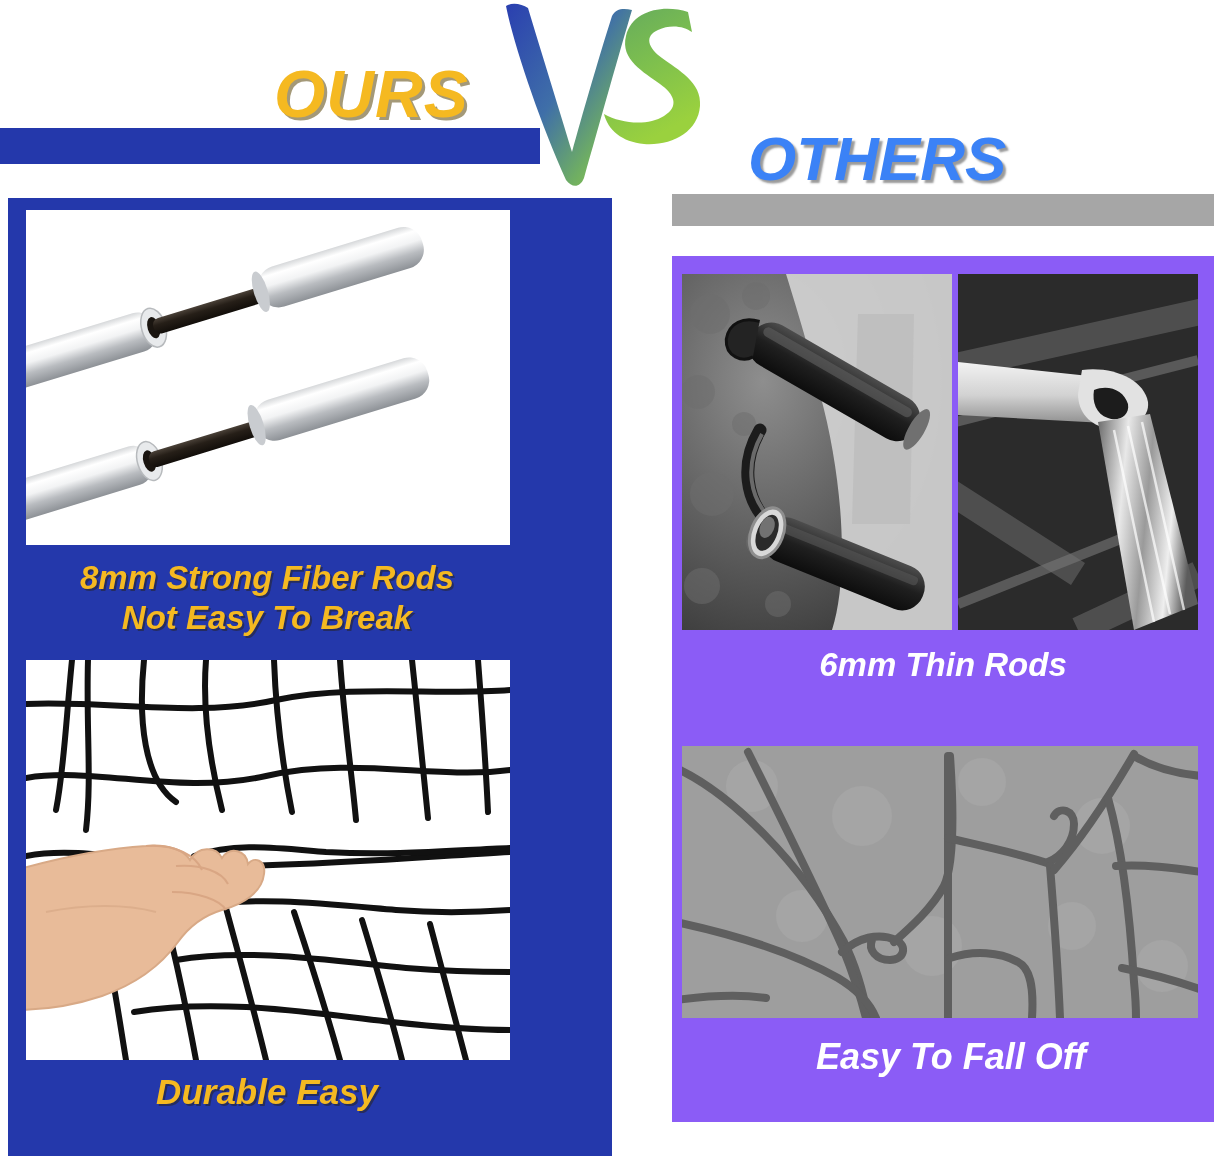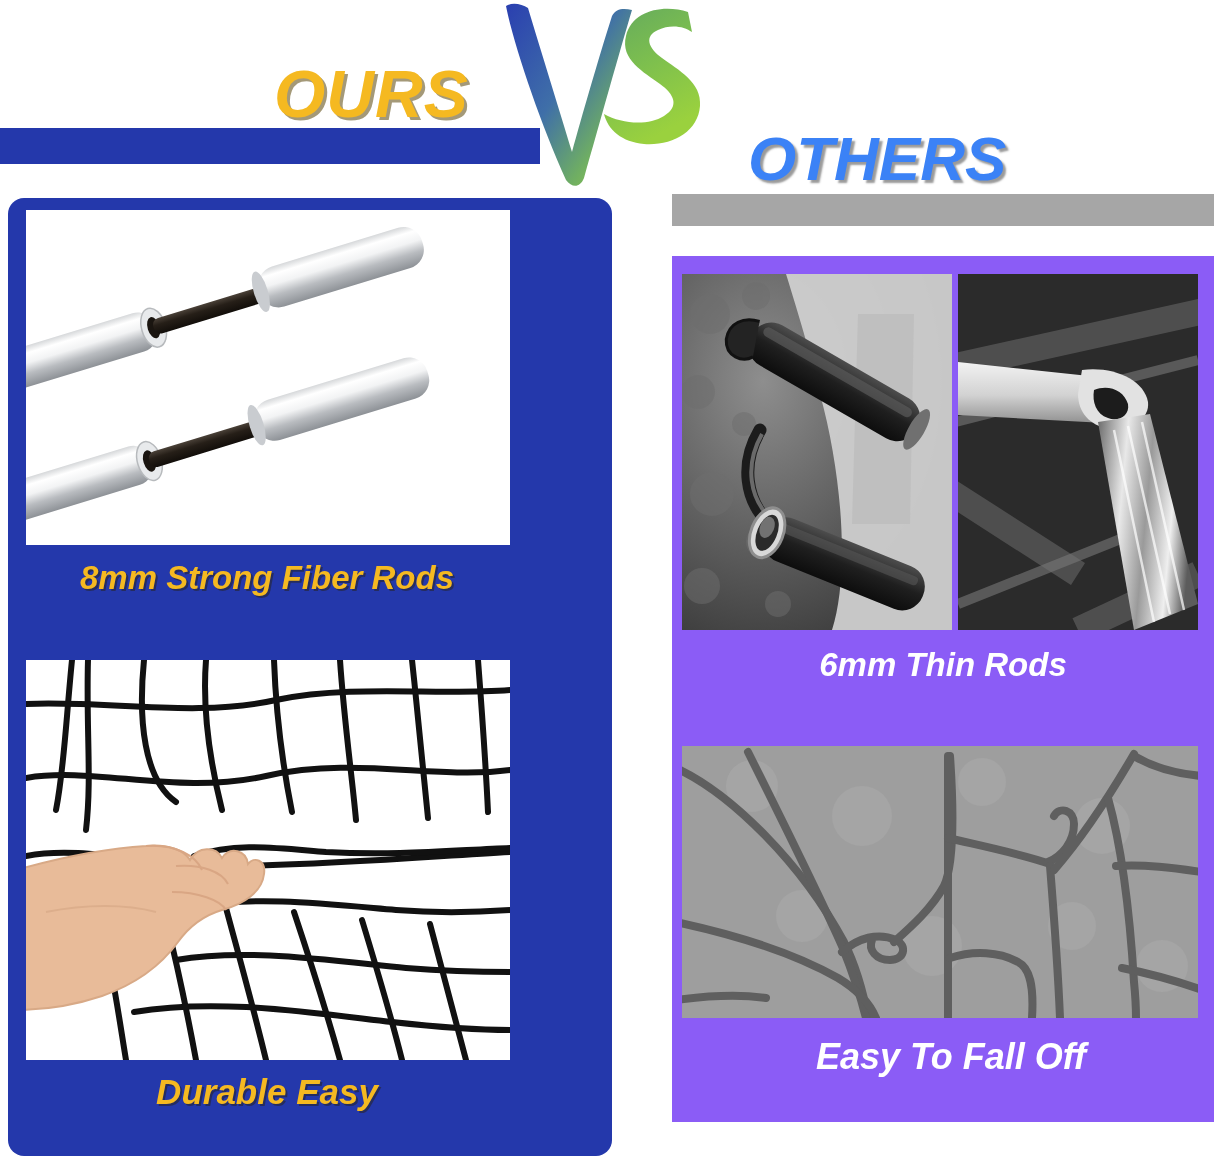--- a/index.html
+++ b/index.html
@@ -17,21 +17,21 @@
   #vs-wrap svg{display:block;}
 
   #others-bar{position:absolute;left:672px;top:194px;width:542px;height:32px;background:#a6a6a6;}
   #others-title{position:absolute;left:748px;top:124px;width:420px;height:70px;
       font-size:62px;font-weight:bold;font-style:italic;color:#3b82f6;
       line-height:70px;white-space:nowrap;
       text-shadow:3px 3px 2px rgba(120,120,120,.75);}
 
   
   #ours-panel{position:absolute;left:8px;top:198px;width:604px;height:958px;
-      background:#2438ab;box-sizing:border-box;padding:0;border-radius:16px;}
+      background:#2438ab;box-sizing:border-box;padding:0;}
   #ours-photo-rods{position:absolute;left:18px;top:12px;width:484px;height:335px;
       background:#ffffff;overflow:hidden;}
   #ours-caption-1{position:absolute;left:0;top:360px;width:518px;
       text-align:center;color:#f5b921;font-size:33px;font-weight:bold;
       font-style:italic;line-height:40px;
       text-shadow:2px 2px 0 rgba(40,30,5,.45);}
   #ours-photo-net{position:absolute;left:18px;top:462px;width:484px;height:400px;
       background:#ffffff;overflow:hidden;}
   #ours-caption-2{position:absolute;left:0;top:872px;width:518px;
       text-align:center;color:#f5b921;font-size:35px;font-weight:bold;
@@ -123,20 +123,21 @@
         <ellipse cx="123" cy="252" rx="6" ry="11" fill="#1a1510"></ellipse>
         <rect x="123" y="244" width="118" height="16" rx="7" fill="url(#rodg)"></rect>
         <rect x="235" y="228" width="180" height="42" rx="19" fill="url(#tube1)"></rect>
         <ellipse cx="236" cy="249" rx="7" ry="21" fill="#c9ccd0"></ellipse>
       </g>
     </svg>
   </div>
 
   <div id="ours-caption-1">
     <div>8mm Strong Fiber Rods</div>
+    <div>Not Easy To Break</div>
   </div>
 
   <div id="ours-photo-net">
     <svg class="fillbox" viewBox="0 0 484 400" preserveAspectRatio="none" xmlns="http://www.w3.org/2000/svg">
       <rect width="484" height="400" fill="#ffffff"></rect>
       <g stroke="#111111" stroke-width="6" fill="none" stroke-linecap="round">
 
         <path d="M46 0 C 40 60, 38 110, 30 150"></path>
         <path d="M62 0 C 60 70, 66 118, 60 170"></path>
         <path d="M118 0 C 112 60, 118 120, 150 142"></path>

